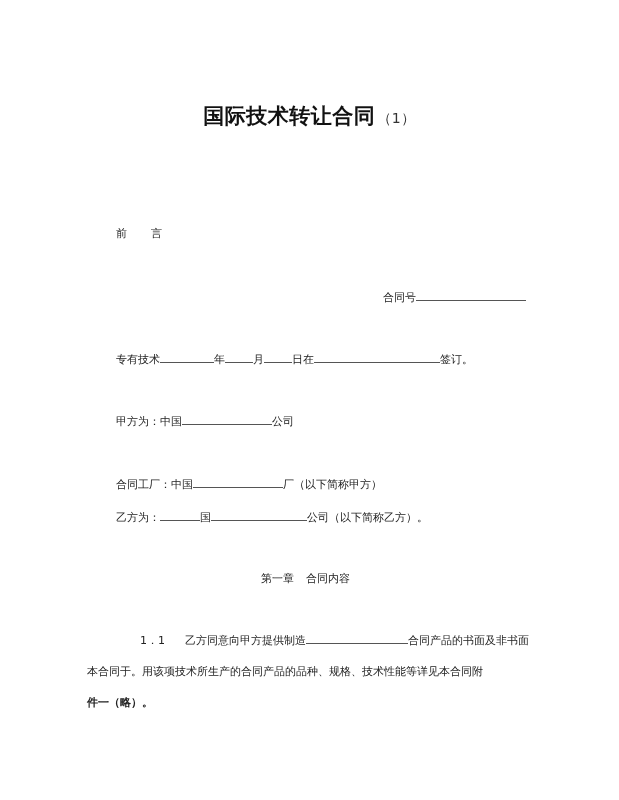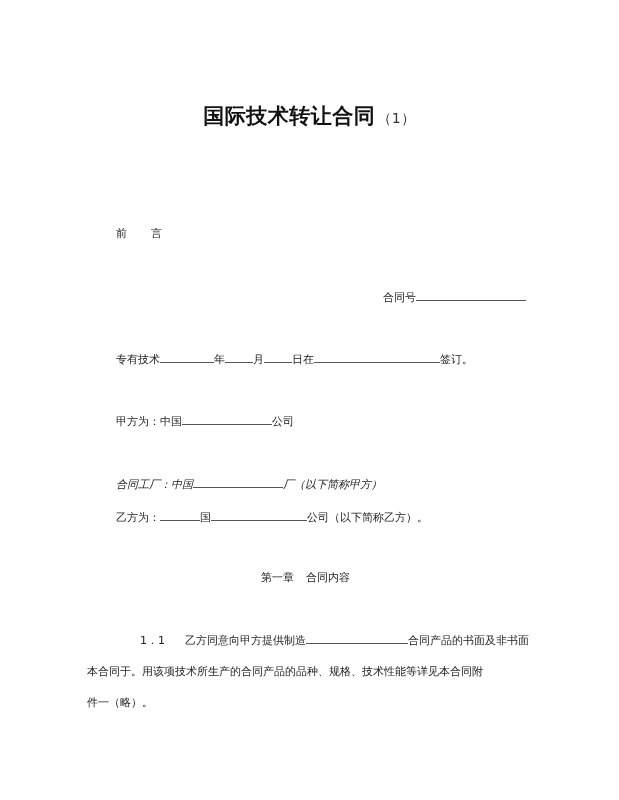--- a/index.html
+++ b/index.html
@@ -58,33 +58,33 @@
   </div>
 
   <div class="abs txt" style="left:116px; top:350px;">
     <span>专有技术</span><span class="blank" style="width:54px;"></span><span>年</span><span class="blank" style="width:28px;"></span><span>月</span><span class="blank" style="width:28px;"></span><span>日在</span><span class="blank" style="width:126px;"></span><span>签订。</span>
   </div>
 
   <div class="abs txt" style="left:116px; top:412px;">
     <span>甲方为：中国</span><span class="blank" style="width:90px;"></span><span>公司</span>
   </div>
 
-  <div class="abs txt" style="left:116px; top:475px;font-style:italic;">
+  <div class="abs txt" style="left:116px; top:475px;">
     <span>合同工厂：中国</span><span class="blank" style="width:90px;"></span><span>厂（以下简称甲方）</span>
   </div>
 
   <div class="abs txt" style="left:116px; top:508px;">
     <span>乙方为：</span><span class="blank" style="width:40px;"></span><span>国</span><span class="blank" style="width:96px;"></span><span>公司（以下简称乙方）。</span>
   </div>
 
-  <div class="abs txt" style="left:261px; top:570px;">
+  <div class="abs txt" style="left:261px; top:570px;font-family:Liberation Serif, serif;">
     <span>第一章</span><span class="gap" style="width:12px;"></span><span>合同内容</span>
   </div>
 
   <div class="abs txt" style="left:120px; top:631px;margin-left:20px;">
     <span>1．1</span><span class="gap" style="width:20px;"></span><span>乙方同意向甲方提供制造</span><span class="blank" style="width:102px;"></span><span>合同产品的书面及非书面</span>
   </div>
 
   <div class="abs txt" style="left:87px; top:664px;">本合同于。用该项技术所生产的合同产品的品种、规格、技术性能等详见本合同附</div>
 
-  <div class="abs txt" style="left:87px; top:695px;">件一（略）。</div>
+  <div class="abs txt" style="left:87px; top:695px;font-weight:bold;">件一（略）。</div>
 
 </div>
 
 </body></html>

